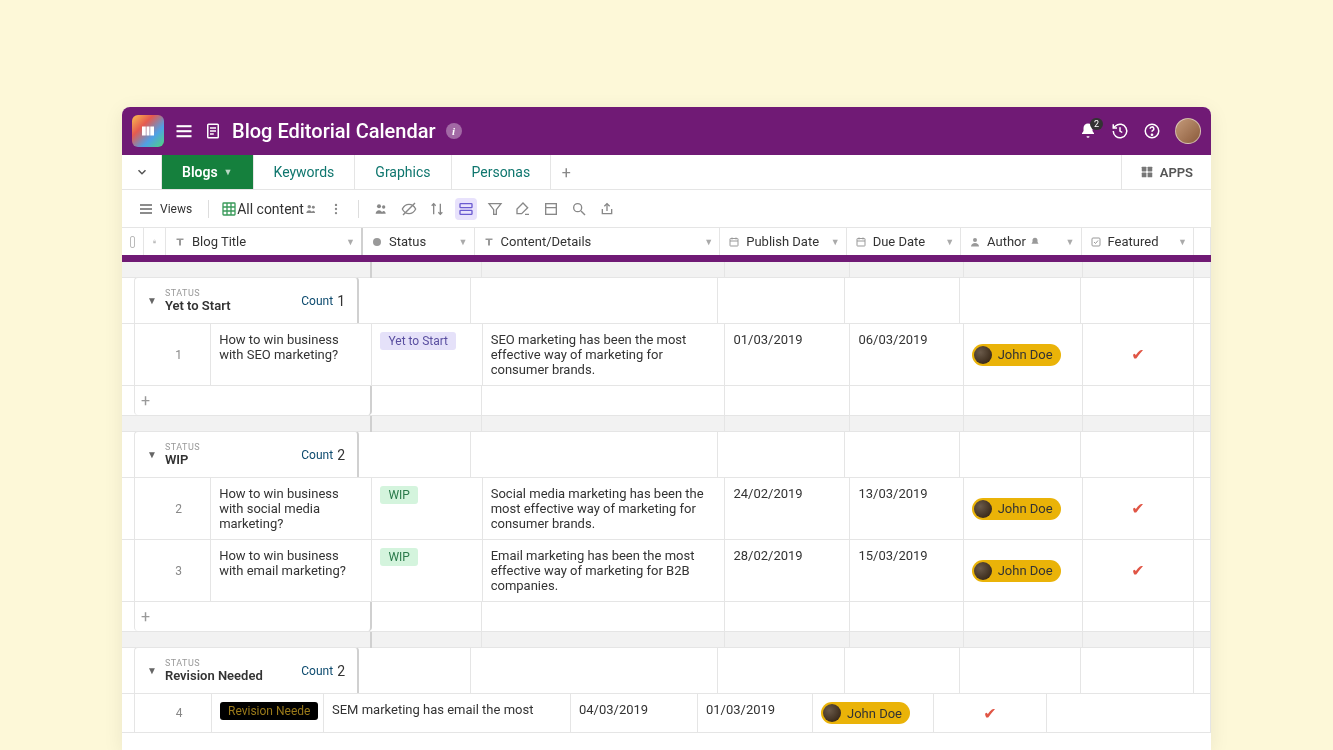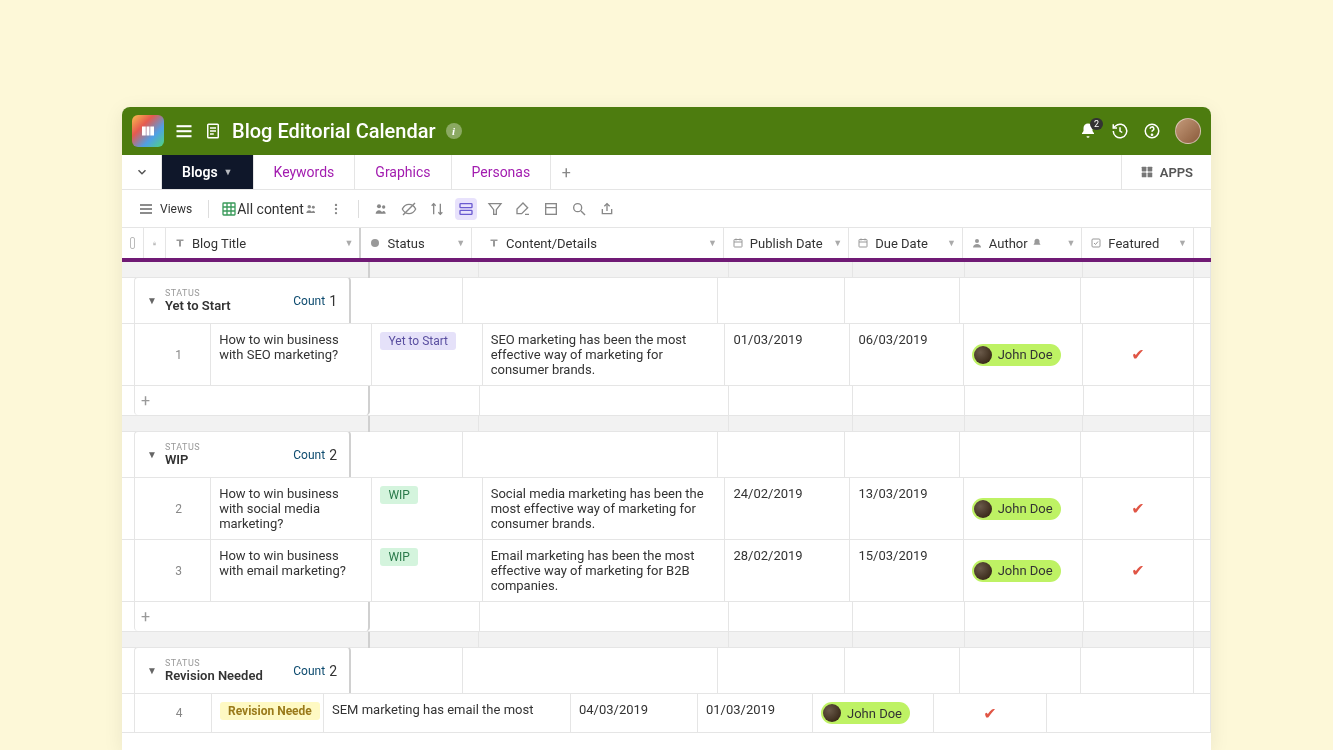--- a/index.html
+++ b/index.html
@@ -18,21 +18,21 @@
   height: 643px;
   background: #fff;
   border-radius: 8px 8px 0 0;
   overflow: hidden;
   box-shadow: 0 4px 20px rgba(0,0,0,0.08);
 }
 
 
 .header {
   height: 48px;
-  background: #4d7c0f;
+  background: #701a75;
   display: flex;
   align-items: center;
   padding: 0 10px;
   color: #fff;
 }
 .header-left { display: flex; align-items: center; gap: 10px; flex: 1; }
 .app-logo {
   width: 32px; height: 32px;
   background: linear-gradient(135deg, #f9c04f, #e65a4f, #4fa0e6, #4fd67a);
   border-radius: 6px;
@@ -74,24 +74,24 @@
   border-right: 1px solid #e5e5e5;
   cursor: pointer;
   color: #555;
 }
 .tab {
   padding: 0 20px;
   display: flex; align-items: center;
   border-right: 1px solid #e5e5e5;
   cursor: pointer;
   font-size: 14px;
-  color: #a21caf;
+  color: #0f766e;
 }
 .tab.active {
-  background: #0f172a;
+  background: #15803d;
   color: #fff;
   font-weight: 600;
 }
 .tab.active .tab-caret { color: #fff; }
 .tab-caret { font-size: 9px; margin-left: 6px; opacity: 0.7; }
 .tab-add {
   width: 30px;
   display: flex; align-items: center; justify-content: center;
   cursor: pointer; color: #888;
   font-size: 16px;
@@ -128,38 +128,38 @@
 }
 .tb-icon { color: #777; cursor: pointer; display: inline-flex; align-items: center; justify-content: center; width: 20px; height: 20px; }
 .tb-icon.highlighted {
   background: #e8e2fc;
   border-radius: 4px;
   padding: 2px;
   width: 22px; height: 22px;
 }
 .table-header {
   display: flex;
-  border-bottom: 4px solid #701a75;
+  border-bottom: 7px solid #701a75;
   background: #fff;
   height: 34px;
 }
 .th {
   display: flex; align-items: center;
   padding: 0 8px;
   border-right: 1px solid #e5e5e5;
   font-size: 13px; color: #333;
   position: relative;
 }
 .th .col-icon { color: #999; margin-right: 6px; display: inline-flex; }
 .th .col-sort { position: absolute; right: 6px; color: #aaa; font-size: 9px; cursor: pointer; }
 .col-check { width: 22px; justify-content: center; }
 .col-lock { width: 22px; justify-content: center; color: #bbb; }
 .col-title { width: 198px; }
 .col-status { width: 112px; }
-.col-content { width: 247px; margin-left: 8px; }
+.col-content { width: 247px; }
 .col-pubdate { width: 127px; align-items: center; }
 .col-duedate { width: 115px; }
 .col-author { width: 121px; }
 .col-featured { width: 113px; }
 .col-end { flex: 1; min-width: 10px; }
 
 .thick-border-right { border-right: 2px solid #d0d0d0; }
 
 .table-body { }
 .spacer-row {
@@ -232,25 +232,25 @@
 .cell-end { flex: 1; min-width: 10px; }
 
 .status-pill {
   padding: 2px 8px;
   border-radius: 3px;
   font-size: 12px;
   white-space: nowrap;
 }
 .status-yts { background: #e5e1f9; color: #5a4fa0; }
 .status-wip { background: #d4f4dd; color: #2a7a4a; }
-.status-rev { background: #fef9c3; color: #9a7a1a; font-weight: bold; }
+.status-rev { background: #000000; color: #9a7a1a; }
 
 .author-chip {
   display: inline-flex; align-items: center; gap: 6px;
-  background: #bef264; border-radius: 12px;
+  background: #eab308; border-radius: 12px;
   padding: 2px 8px 2px 2px;
 }
 .author-av {
   width: 18px; height: 18px; border-radius: 50%;
   background: radial-gradient(circle at 35% 35%, #6a5a4a, #2a1a0a);
 }
 .featured-check { color: #e05545; font-size: 16px; }
 
 .add-row {
   display: flex;

